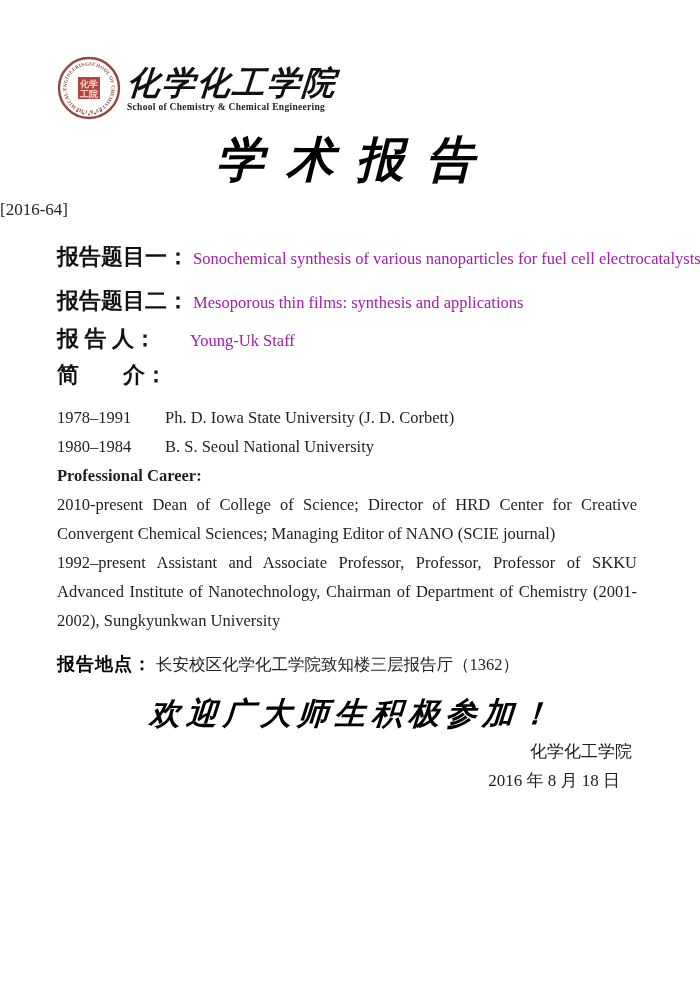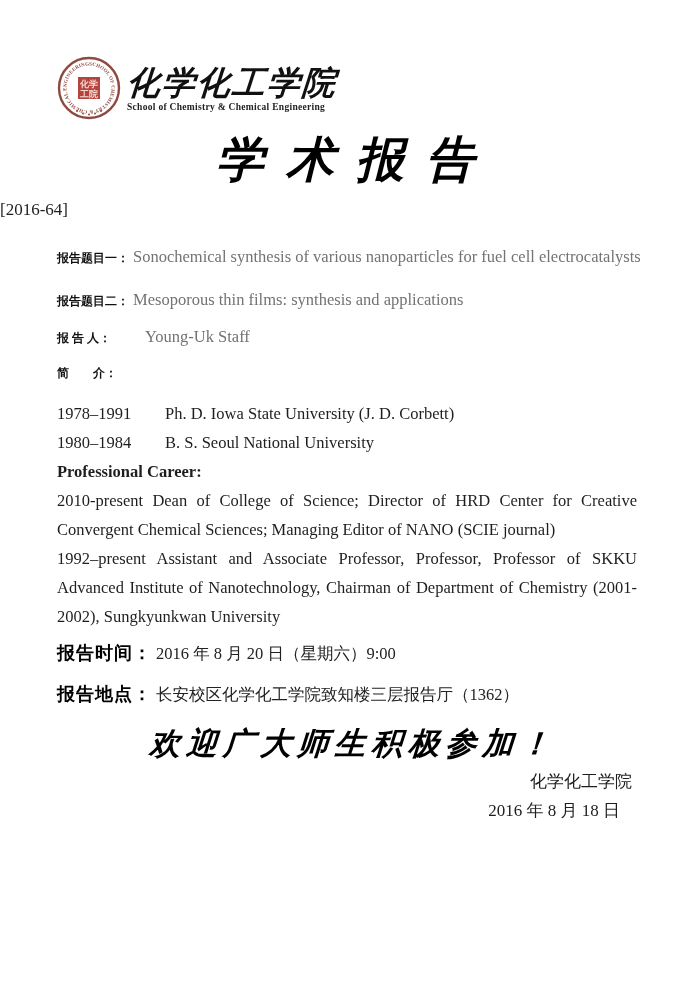--- a/index.html
+++ b/index.html
@@ -38,24 +38,24 @@
   }
   .issue{margin-top:13px;text-align:left;font-size:17px;line-height:21px;color:#1e1e1e;}
   
   .row{margin-left:57px;line-height:22px;white-space:nowrap;}
   .row-topic1{margin-top:26px;}
   .row-topic2{margin-top:20px;}
   .row-speaker{margin-top:14px;}
   .row-affil{margin-top:19px;padding-left:108px;}
   .row-intro{margin-top:12px;}
   .cn-label{
-    font-weight:bold;font-size:12px;color:#111;
+    font-weight:bold;font-size:22px;color:#111;
     font-family:"Liberation Serif",serif;
   }
-  .row-value{font-size:16.5px;color:#737373;}
+  .row-value{font-size:16.5px;color:#a21caf;}
   .speaker-name{margin-left:30px;}
   
   .bio{margin:15px 63px 0 57px;width:580px;font-size:16.5px;line-height:29px;color:#1e1e1e;}
   .bio-heading{font-weight:bold;}
   .date-col{display:inline-block;min-width:108px;}
   .justified{text-align:justify;text-align-last:left;}
   
   .row-time{margin-top:11px;}
   .row-place{margin-top:18px;}
   .sched-label{
@@ -130,24 +130,20 @@
       <span class="date-col">1978–1991</span><span>Ph. D. Iowa State University (J. D. Corbett)</span>
     </div>
     <div>
       <span class="date-col">1980–1984</span><span>B. S. Seoul National University</span>
     </div>
     <div class="bio-heading">Professional Career:</div>
     <div class="justified">2010-present Dean of College of Science; Director of HRD Center for Creative Convergent Chemical Sciences; Managing Editor of NANO (SCIE journal)</div>
     <div class="justified">1992–present Assistant and Associate Professor, Professor, Professor of SKKU Advanced Institute of Nanotechnology, Chairman of Department of Chemistry (2001-2002), Sungkyunkwan University</div>
   </div>
 
-  <div class="row row-time">
-    <span class="sched-label">报告时间：</span>
-    <span class="sched-value">2016 年 8 月 20 日（星期六）9:00</span>
-  </div>
   <div class="row row-place">
     <span class="sched-label">报告地点：</span>
     <span class="sched-value">长安校区化学化工学院致知楼三层报告厅（1362）</span>
   </div>
 
   <div class="welcome">欢迎广大师生积极参加！</div>
   <div class="signature">
     <div>化学化工学院</div>
     <div class="sig-date">2016 年 8 月 18 日</div>
   </div>

